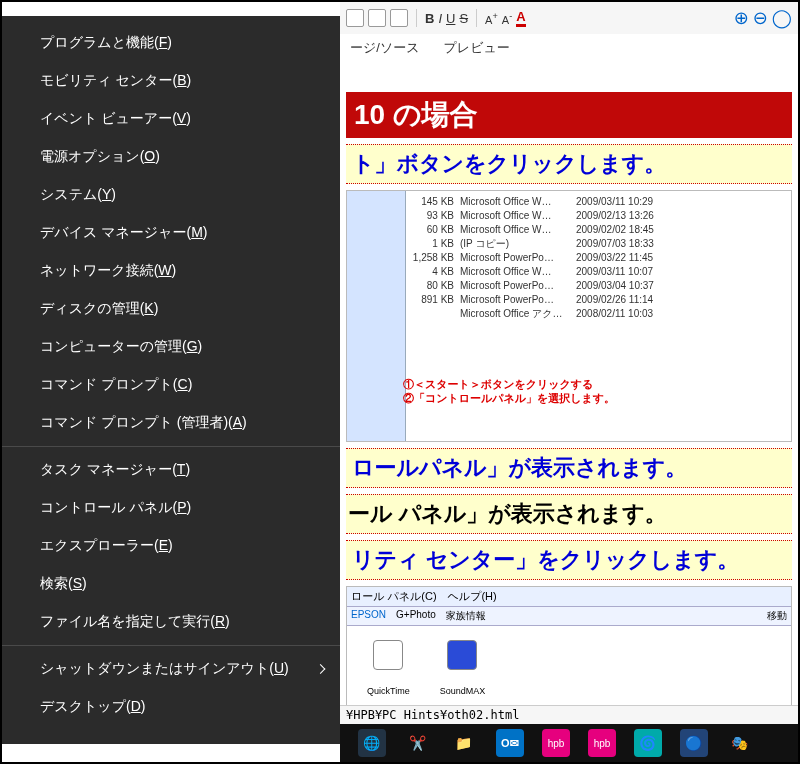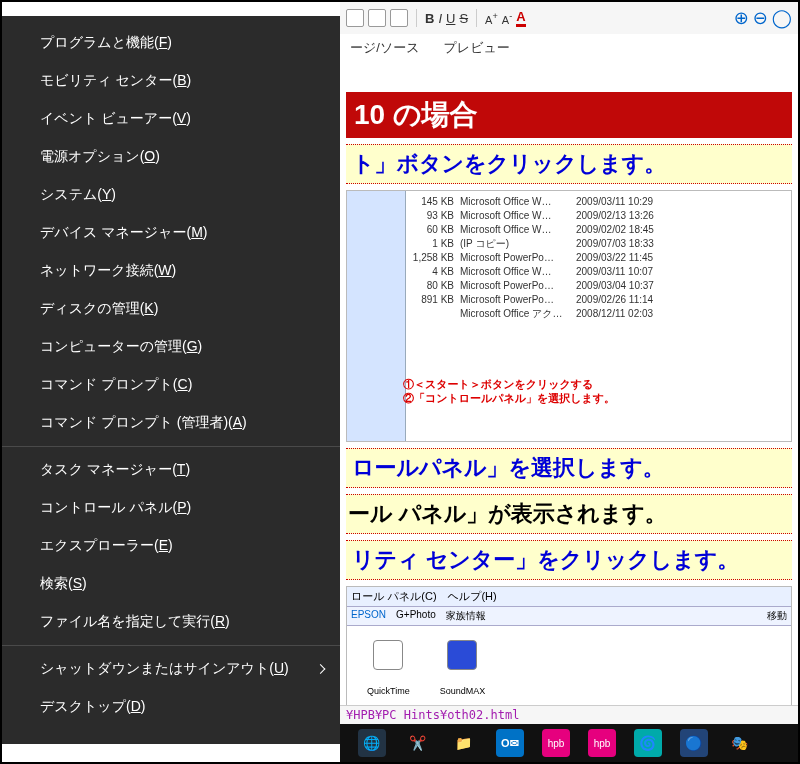--- a/index.html
+++ b/index.html
@@ -20,21 +20,21 @@
 
 .doc{position:absolute;left:338px;top:60px;right:0;bottom:26px;background:#fff;overflow:hidden;padding:30px 6px 6px 6px;box-sizing:border-box}
 .redbanner{background:#c00808;color:#fff;font-size:28px;font-weight:bold;padding:4px 8px}
 .step{background:#ffffcc;color:#0000d8;font-size:22px;font-weight:bold;padding:4px 6px;border-top:1px dotted #c00;border-bottom:1px dotted #c00;margin-top:6px}
 .stepblack{background:#ffffcc;color:#000;font-size:22px;font-weight:bold;padding:4px 2px;border-top:1px dotted #c00;border-bottom:1px dotted #c00;margin-top:6px}
 .shot{margin:6px 0;border:1px solid #bbb;background:#eef;height:var(--h);display:flex;position:relative;font-size:10px;color:#333}
 .shot .sidebar{width:58px;background:#d4e4ff;border-right:1px solid #9ab}
 .shot .list{flex:1;background:#fff;padding:4px}
 .shot .row{display:flex;gap:6px;white-space:nowrap;line-height:1.4}
 .shot .cap{position:absolute;color:#d00;font-size:11px;font-weight:bold}
-.statusline{position:absolute;left:338px;bottom:38px;right:0;font-family:monospace;font-size:12px;color:#a21caf;padding:2px 6px;background:#f6f6f6;border-top:1px solid #ccc}
+.statusline{position:absolute;left:338px;bottom:38px;right:0;font-family:monospace;font-size:12px;color:#000000;padding:2px 6px;background:#f6f6f6;border-top:1px solid #ccc}
 
 .taskbar{position:absolute;left:338px;right:0;bottom:0;height:38px;background:#111;display:flex;align-items:center;gap:18px;padding:0 18px}
 .tb-item{width:28px;height:28px;border-radius:4px;display:flex;align-items:center;justify-content:center;font-size:14px;color:#fff}
 .shot2{margin:6px 0;border:1px solid #bbb;background:#fff;height:120px;position:relative;font-size:10px}
 .shot2 .title{background:#e8f0ff;border-bottom:1px solid #aac;padding:2px 4px;font-size:11px}
 .shot2 .iconrow{display:flex;gap:30px;padding:14px 20px}
 .shot2 .appicon{display:flex;flex-direction:column;align-items:center;gap:16px;font-size:9px}
 .shot2 .appicon .ic{width:28px;height:28px;border:1px solid #888;border-radius:4px}
 </style>
 </head>
@@ -109,28 +109,28 @@
             <span style="color:#333">2009/03/04 10:37</span>
           </div>
           <div class="row">
             <span style="width:44px;text-align:right;color:#333">891 KB</span>
             <span style="width:110px;color:#333">Microsoft PowerPo…</span>
             <span style="color:#333">2009/02/26 11:14</span>
           </div>
           <div class="row">
             <span style="width:44px;text-align:right;color:#333"></span>
             <span style="width:110px;color:#333">Microsoft Office アク…</span>
-            <span style="color:#333">2008/12/11 02:03</span>
+            <span style="color:#333">2008/02/11 10:03</span>
           </div>
         </div>
       <div class="cap" style="left:56px;top:186px">①＜スタート＞ボタンをクリックする</div>
       <div class="cap" style="left:56px;top:200px">②「コントロールパネル」を選択します。</div>
     </div>
 
-    <div class="step">ロールパネル」を選択します。</div>
+    <div class="step">ロールパネル」が表示されます。</div>
     <div class="stepblack">ール パネル」が表示されます。</div>
     <div class="step">リティ センター」をクリックします。</div>
 
     <div class="shot2">
       <div class="title">ロール パネル(C)　ヘルプ(H)</div>
       <div style="background:#eef3ff;border-bottom:1px solid #aac;padding:2px 4px;font-size:10px;display:flex;gap:10px">
           <span style="color:#06c">EPSON</span>
           <span>G+Photo</span>
           <span>家族情報</span>
           <span style="margin-left:auto">移動</span>

